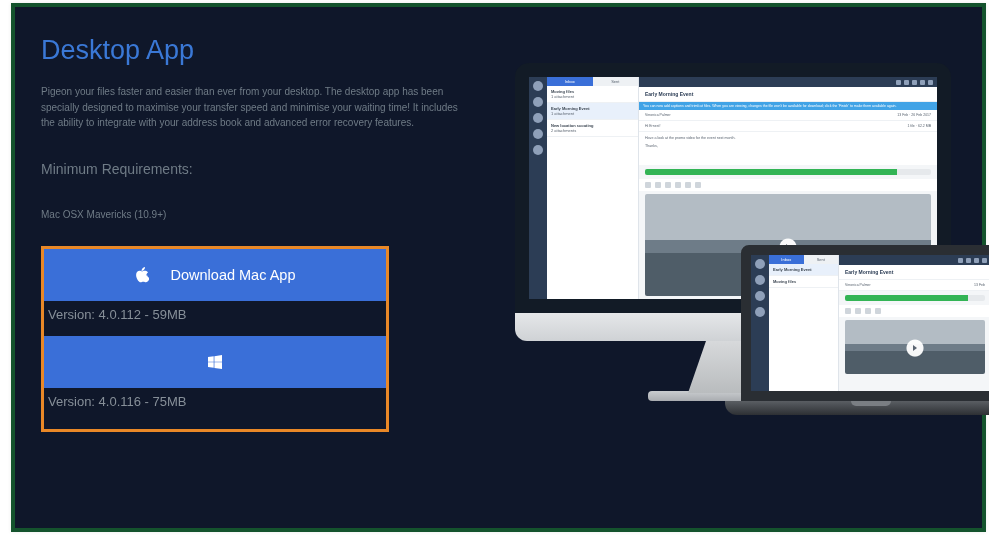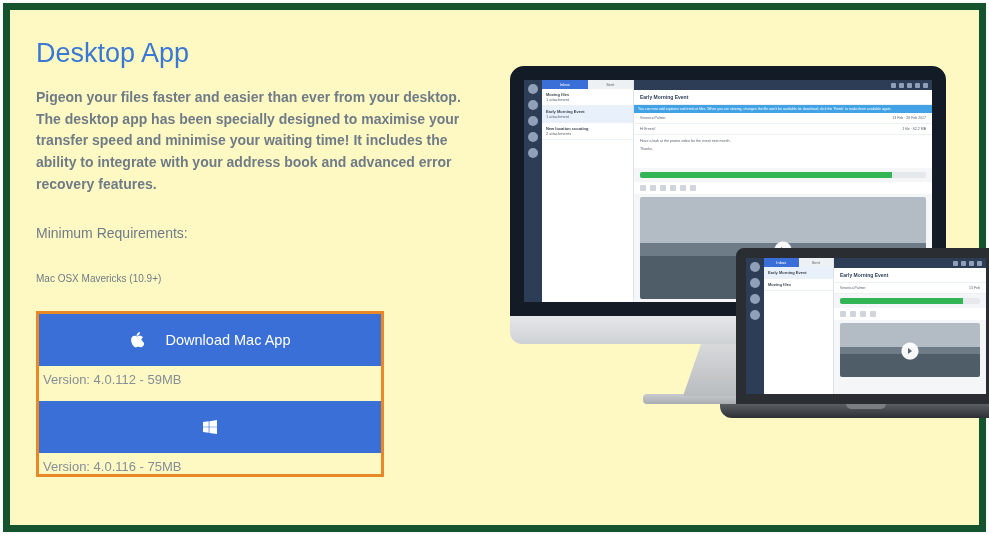--- a/index.html
+++ b/index.html
@@ -6,42 +6,43 @@
   body {
     font-family: "Helvetica Neue", Arial, sans-serif;
     width: 989px; height: 535px;
     background: #fff;
     position: relative;
     color: #6f7b86;
     overflow: hidden;
   }
   .frame {
     position: absolute; inset: 3px;
-    border: 7px solid #14532d;
+    border: 4px solid #14532d;
     box-shadow: 0 0 4px rgba(0,0,0,.08);
-    background: #fef9c3;
+    background: #0f172a;
     display: flex;
     padding: 28px 26px 18px 26px;
+    margin-left: 8px;
   }
   .left-col {
     width: 460px;
     flex-shrink: 0;
   }
   .title {
     color: #3a78d6;
     font-size: 27px;
     font-weight: 400;
     margin-bottom: 18px;
   }
   .desc {
-    font-size: 14px;
+    font-size: 10px;
     line-height: 1.55;
     max-width: 430px;
     margin-bottom: 30px;
-    font-weight: 700;
+    font-weight: 400;
   }
   .req-label {
     font-size: 14px;
     margin-bottom: 30px;
   }
   .req-line {
     font-size: 10px;
     line-height: 1.55;
   }
   .downloads {
@@ -61,21 +62,21 @@
     font-weight: 400;
     cursor: pointer;
     gap: 22px;
   }
   .dl-btn svg { fill: #fff; }
   .version {
     font-size: 13px;
     padding: 6px 4px 14px 4px;
     color: #868f98;
   }
-  .version:last-child { padding-bottom: 0; }
+  .version:last-child { padding-bottom: 20px; }
 
   
   .right-col { position: relative; flex: 1; }
   .imac {
     position: absolute;
     left: 14px; top: 28px;
     width: 436px;
   }
   .imac-screen {
     width: 100%; height: 250px;

